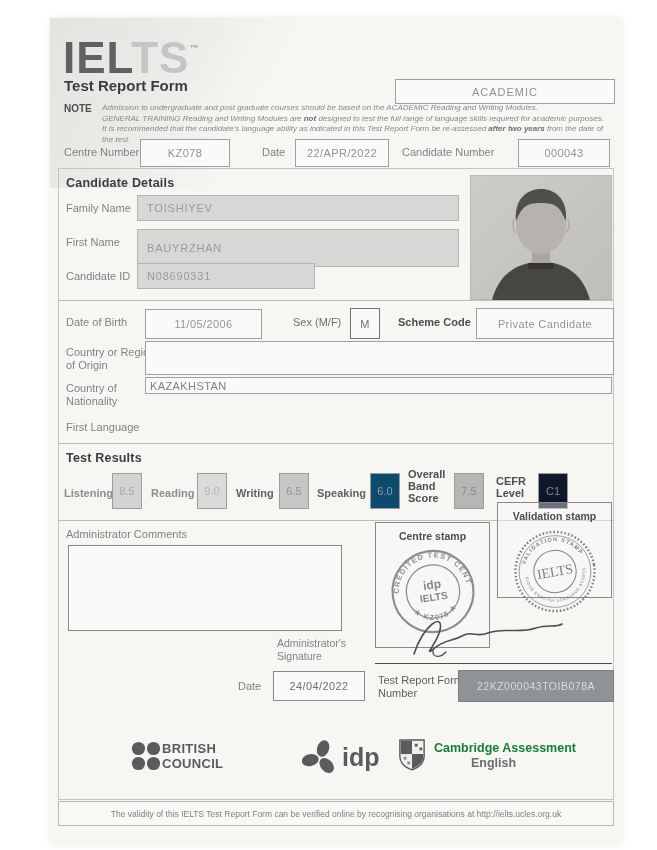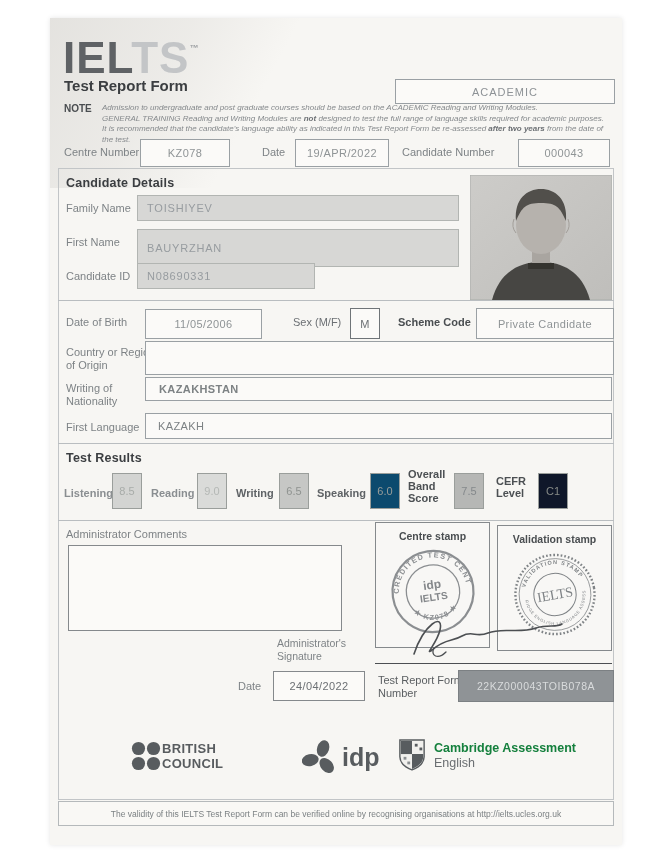--- a/index.html
+++ b/index.html
@@ -39,21 +39,21 @@
   .stamp-title{font-size:10.5px;font-weight:700;color:#4a4e51;text-align:center;margin-top:7px;}
   .note-text{font-size:8px;font-style:italic;color:#85898c;line-height:10.5px;}
   .note-text b{color:#6c7074;}
   .logo-ielts{font-size:44px;font-weight:700;letter-spacing:1px;line-height:44px;}
   .logo-dark{color:#5f6265;}
   .logo-light{color:#c3c5c7;}
   .tm{font-size:9px;color:#9a9da0;vertical-align:22px;}
   .bc-text{font-size:13px;font-weight:700;color:#585c5f;line-height:15px;letter-spacing:0.3px;}
   .idp-text{font-size:25px;font-weight:700;color:#585c5f;line-height:25px;}
   .ca-line1{font-size:12.5px;font-weight:700;color:#15803d;line-height:15px;}
-  .ca-line2{font-size:12.5px;font-weight:400;color:#6a6e71;line-height:14px;}
+  .ca-line2{font-size:12.5px;font-weight:700;color:#6a6e71;line-height:14px;margin-left:37px;}
   .validity{
     border:1px solid #b5b9bb;display:flex;align-items:center;justify-content:center;
     font-size:8.5px;color:#7b8083;box-sizing:border-box;background:#f9f8f5;
   }
 </style>
 </head>
 <body>
 
 <div class="page">
   <div class="scan-shade"></div>
@@ -67,21 +67,21 @@
   <div class="abs" style="left:14px;top:85px;font-size:10px;font-weight:700;color:#4a4e51;">NOTE</div>
   <div class="abs note-text" style="left:52px;top:85px;width:505px;">
     <div>Admission to undergraduate and post graduate courses should be based on the ACADEMIC Reading and Writing Modules.</div>
     <div><span>GENERAL TRAINING Reading and Writing Modules are </span><b>not</b><span> designed to test the full range of language skills required for academic purposes.</span></div>
     <div><span>It is recommended that the candidate's language ability as indicated in this Test Report Form be re-assessed </span><b>after two years</b><span> from the date of the test.</span></div>
   </div>
 
   <div class="abs lbl" style="left:14px;top:128px;">Centre Number</div>
   <div class="abs inbox" style="left:90px;top:121px;width:88px;height:26px;">KZ078</div>
   <div class="abs lbl" style="left:212px;top:128px;">Date</div>
-  <div class="abs inbox" style="left:245px;top:121px;width:92px;height:26px;">19/APR/2022</div>
+  <div class="abs inbox" style="left:245px;top:121px;width:92px;height:26px;">22/APR/2022</div>
   <div class="abs lbl" style="left:352px;top:128px;">Candidate Number</div>
   <div class="abs inbox" style="left:468px;top:121px;width:90px;height:26px;">000043</div>
 
   <div class="abs frame" style="left:8px;top:150px;width:556px;height:632px;"></div>
   <div class="abs divider" style="left:8px;top:282px;width:556px;"></div>
   <div class="abs divider" style="left:8px;top:425px;width:556px;"></div>
   <div class="abs divider" style="left:8px;top:502px;width:556px;"></div>
 
   <div class="abs heading" style="left:16px;top:158px;">Candidate Details</div>
 
@@ -116,26 +116,25 @@
   <div class="abs inbox" style="left:95px;top:291px;width:115px;height:28px;">11/05/2006</div>
   <div class="abs lbl-dark" style="left:243px;top:298px;font-weight:400;color:#6c7074;">Sex (M/F)</div>
   <div class="abs inbox" style="left:300px;top:290px;width:28px;height:29px;border:1.5px solid #6f7478;color:#6c7074;">M</div>
   <div class="abs lbl-dark" style="left:348px;top:298px;">Scheme Code</div>
   <div class="abs inbox" style="left:426px;top:290px;width:136px;height:29px;">Private Candidate</div>
 
   <div class="abs lbl pre" style="left:16px;top:328px;line-height:13px;">Country or Region
 of Origin</div>
   <div class="abs inbox" style="left:95px;top:323px;width:467px;height:32px;"></div>
 
-  <div class="abs lbl pre" style="left:16px;top:364px;line-height:13px;">Writing of
+  <div class="abs lbl pre" style="left:16px;top:364px;line-height:13px;">Country of
 Nationality</div>
-  <div class="abs inbox" style="left:95px;top:359px;width:467px;height:24px;justify-content:flex-start;padding-left:13px;box-sizing:border-box;color:#7d8284;font-weight:bold;">KAZAKHSTAN</div>
+  <div class="abs inbox" style="left:95px;top:359px;width:467px;height:17px;justify-content:flex-start;padding-left:4px;box-sizing:border-box;color:#7d8284;">KAZAKHSTAN</div>
 
   <div class="abs lbl" style="left:16px;top:403px;">First Language</div>
-  <div class="abs inbox" style="left:95px;top:395px;width:467px;height:26px;justify-content:flex-start;padding-left:12px;box-sizing:border-box;color:#7d8284;">KAZAKH</div>
 
   <div class="abs heading" style="left:16px;top:433px;">Test Results</div>
 
   <div class="abs score-lbl" style="left:14px;top:469px;color:#8a8e91;">Listening</div>
   <div class="abs scorebox" style="left:62px;top:455px;background:#d3d4d2;color:#a8aca9;">8.5</div>
 
   <div class="abs score-lbl" style="left:101px;top:469px;color:#8a8e91;">Reading</div>
   <div class="abs scorebox" style="left:147px;top:455px;background:#dadbd9;color:#b4b8b5;">9.0</div>
 
   <div class="abs score-lbl" style="left:186px;top:469px;color:#5f6366;">Writing</div>
@@ -169,21 +168,21 @@
         <textPath href="#ct-top" startOffset="50%" text-anchor="middle">ACCREDITED TEST CENTRE</textPath>
       </text>
       <text font-size="8" fill="#8b8e91" letter-spacing="1.3" font-weight="700">
         <textPath href="#ct-bot" startOffset="50%" text-anchor="middle">★ KZ078 ★</textPath>
       </text>
       <text x="50" y="47" text-anchor="middle" font-size="13" font-weight="700" fill="#85888b">idp</text>
       <text x="50" y="60" text-anchor="middle" font-size="11" font-weight="700" fill="#85888b">IELTS</text>
     </svg>
   </div>
 
-  <div class="abs stampbox" style="left:447px;top:507px;width:115px;height:126px;">
+  <div class="abs stampbox" style="left:447px;top:484px;width:115px;height:96px;">
     <div class="stamp-title">Validation stamp</div>
     <svg width="92" height="95" viewBox="0 0 100 100" style="display:block;margin:2px auto 0;transform:rotate(-10deg);">
       <defs>
         <path id="vs-top" d="M 17,50 A 33,33 0 1 1 83,50" fill="none"></path>
         <path id="vs-bot" d="M 17,50 A 33,33 0 0 0 83,50" fill="none"></path>
       </defs>
       <circle cx="50" cy="50" r="43" fill="none" stroke="#7f8386" stroke-width="2.6" stroke-dasharray="1.8 2.2"></circle>
       <circle cx="50" cy="50" r="39" fill="none" stroke="#7f8386" stroke-width="0.8"></circle>
       <circle cx="50" cy="50" r="23" fill="none" stroke="#7f8386" stroke-width="1.1"></circle>
       <text font-size="6" fill="#7f8386" letter-spacing="1.2" font-weight="700">

